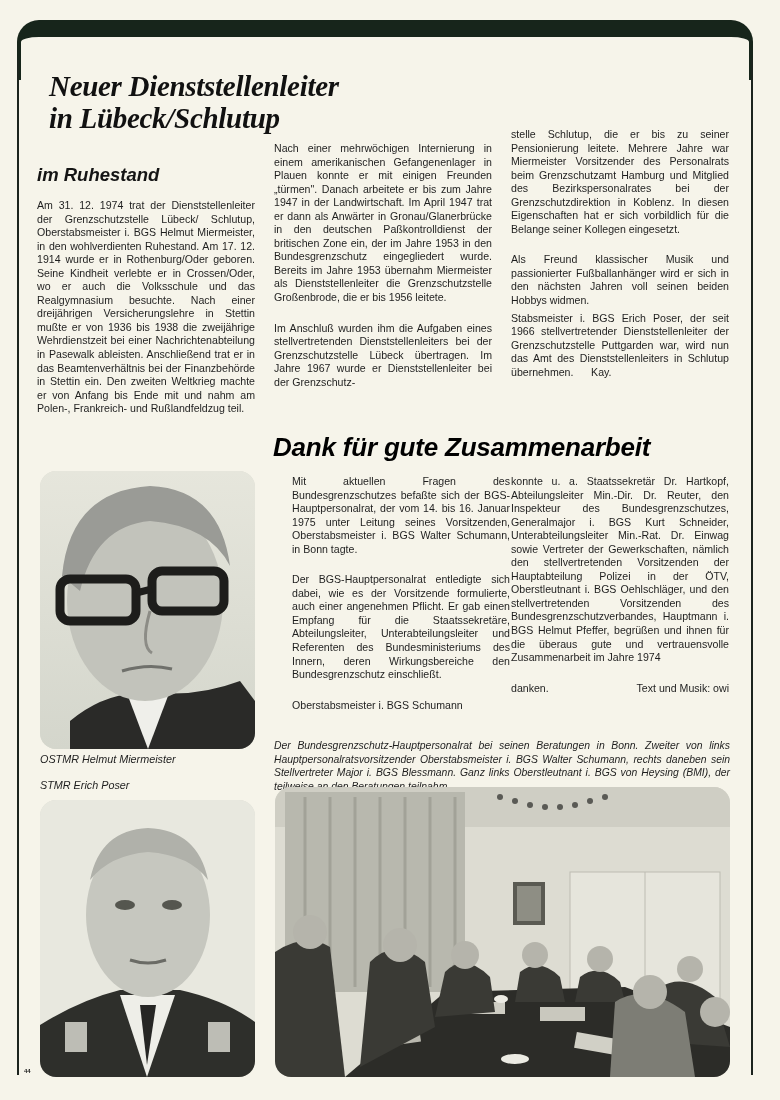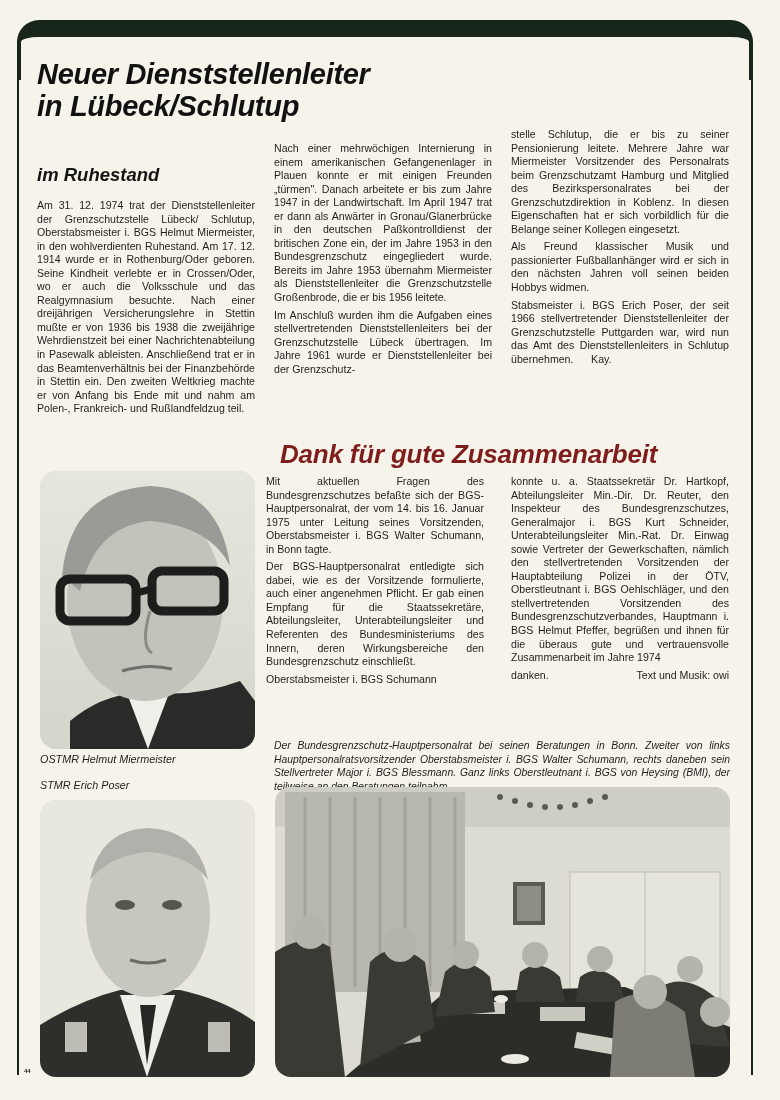--- a/index.html
+++ b/index.html
@@ -14,44 +14,44 @@
     position: absolute; left: 17px; top: 20px; width: 736px; height: 60px;
     border-top: 17px solid #17251b;
     border-left: 4px solid #17251b;
     border-right: 4px solid #17251b;
     border-radius: 22px 22px 0 0;
     box-sizing: border-box;
   }
   .frame-left { position: absolute; left: 17px; top: 60px; width: 2px; height: 1015px; background: #1c231e; }
   .frame-right { position: absolute; left: 751px; top: 60px; width: 2px; height: 1015px; background: #1c231e; }
   .headline {
-    position: absolute; left: 37px; top: 58px; margin: 0;
+    position: absolute; left: 37px; top: 58px; margin: 12px;
     font-size: 29px; line-height: 32px; font-weight: 900; font-style: italic;
-    letter-spacing: -0.3px; color: #111;
+    letter-spacing: -0.3px; color: #111; font-family: Liberation Serif, serif;
   }
   .subhead {
     position: absolute; left: 37px; top: 143px; margin: 0;
     font-size: 18.5px; line-height: 21px; font-weight: 900; font-style: italic; color: #141414;
   }
   .col {
     position: absolute; font-size: 10.6px; line-height: 13.55px;
     text-align: justify; margin: 0; color: #1e1e1e;
   }
   .col p { margin: 0; }
-  .col p + p { margin-top: 4px; }
+  .col p + p { margin-top: 17px; }
   .col p.gap { margin-top: 4px; }
   .col1 { left: 37px; top: 199px; width: 218px; }
   .col2 { left: 274px; top: 142px; width: 218px; }
   .col3 { left: 511px; top: 128px; width: 218px; }
-  .col4 { left: 266px; top: 475px; width: 218px; }
+  .col4 { left: 292px; top: 475px; width: 218px; }
   .col5 { left: 511px; top: 475px; width: 218px; }
   .signoff { display: flex; justify-content: space-between; }
   .headline2 {
-    position: absolute; left: 273px; top: 432px; margin: 7px;
-    font-size: 26px; line-height: 30px; font-weight: 900; font-style: italic; color: #7f1d1d;
+    position: absolute; left: 273px; top: 432px; margin: 0;
+    font-size: 26px; line-height: 30px; font-weight: 900; font-style: italic; color: #000000;
     letter-spacing: -0.2px;
   }
   .caption {
     position: absolute; left: 274px; top: 726px; width: 456px;
     font-size: 10.4px; line-height: 13.6px; font-style: italic; text-align: justify; color: #1e1e1e; margin-top: 13px;
   }
   .photo-caption { position: absolute; font-size: 10.8px; font-style: italic; color: #1e1e1e; text-align: center; }
   .pc1 { left: 40px; top: 753px; }
   .pc2 { left: 40px; top: 779px; }
   .photo {
@@ -80,21 +80,21 @@
   <br>
   <span>im Ruhestand</span>
 </h2>
 
 <div class="col col1">
   <p>Am 31. 12. 1974 trat der Dienststellenleiter der Grenzschutzstelle Lübeck/ Schlutup, Oberstabsmeister i. BGS Helmut Miermeister, in den wohlverdienten Ruhestand. Am 17. 12. 1914 wurde er in Rothenburg/Oder geboren. Seine Kindheit verlebte er in Crossen/Oder, wo er auch die Volksschule und das Realgymnasium besuchte. Nach einer dreijährigen Versicherungslehre in Stettin mußte er von 1936 bis 1938 die zweijährige Wehrdienstzeit bei einer Nachrichtenabteilung in Pasewalk ableisten. Anschließend trat er in das Beamtenverhältnis bei der Finanzbehörde in Stettin ein. Den zweiten Weltkrieg machte er von Anfang bis Ende mit und nahm am Polen-, Frankreich- und Rußlandfeldzug teil.</p>
 </div>
 
 <div class="col col2">
   <p>Nach einer mehrwöchigen Internierung in einem amerikanischen Gefangenenlager in Plauen konnte er mit einigen Freunden „türmen". Danach arbeitete er bis zum Jahre 1947 in der Landwirtschaft. Im April 1947 trat er dann als Anwärter in Gronau/Glanerbrücke in den deutschen Paßkontrolldienst der britischen Zone ein, der im Jahre 1953 in den Bundesgrenzschutz eingegliedert wurde. Bereits im Jahre 1953 übernahm Miermeister als Dienststellenleiter die Grenzschutzstelle Großenbrode, die er bis 1956 leitete.</p>
-  <p>Im Anschluß wurden ihm die Aufgaben eines stellvertretenden Dienststellenleiters bei der Grenzschutzstelle Lübeck übertragen. Im Jahre 1961 wurde er Dienststellenleiter bei der Grenzschutz-</p>
+  <p>Im Anschluß wurden ihm die Aufgaben eines stellvertretenden Dienststellenleiters bei der Grenzschutzstelle Lübeck übertragen. Im Jahre 1967 wurde er Dienststellenleiter bei der Grenzschutz-</p>
 </div>
 
 <div class="col col3">
   <p>stelle Schlutup, die er bis zu seiner Pensionierung leitete. Mehrere Jahre war Miermeister Vorsitzender des Personalrats beim Grenzschutzamt Hamburg und Mitglied des Bezirkspersonalrates bei der Grenzschutzdirektion in Koblenz. In diesen Eigenschaften hat er sich vorbildlich für die Belange seiner Kollegen eingesetzt.</p>
   <p>Als Freund klassischer Musik und passionierter Fußballanhänger wird er sich in den nächsten Jahren voll seinen beiden Hobbys widmen.</p>
   <p class="gap"><span>Stabsmeister i. BGS Erich Poser, der seit 1966 stellvertretender Dienststellenleiter der Grenzschutzstelle Puttgarden war, wird nun das Amt des Dienststellenleiters in Schlutup übernehmen.</span>&nbsp;&nbsp;&nbsp;&nbsp;&nbsp;&nbsp;<span>Kay.</span></p>
 </div>
 
 <h2 class="headline2">Dank für gute Zusammenarbeit</h2>
 

